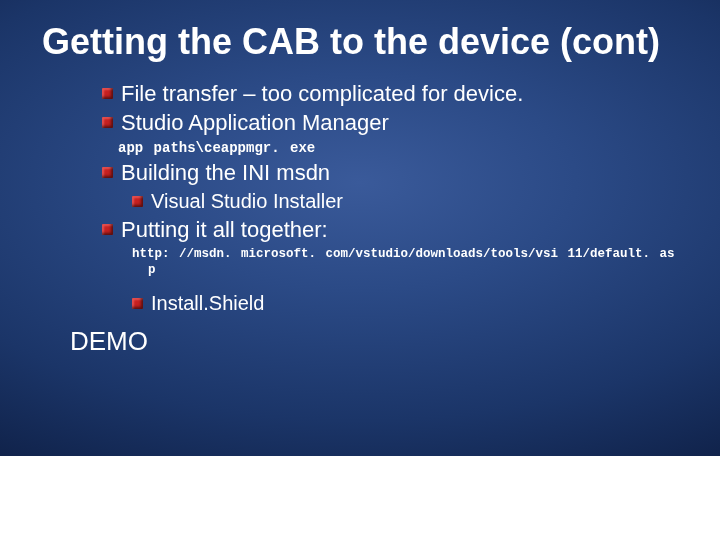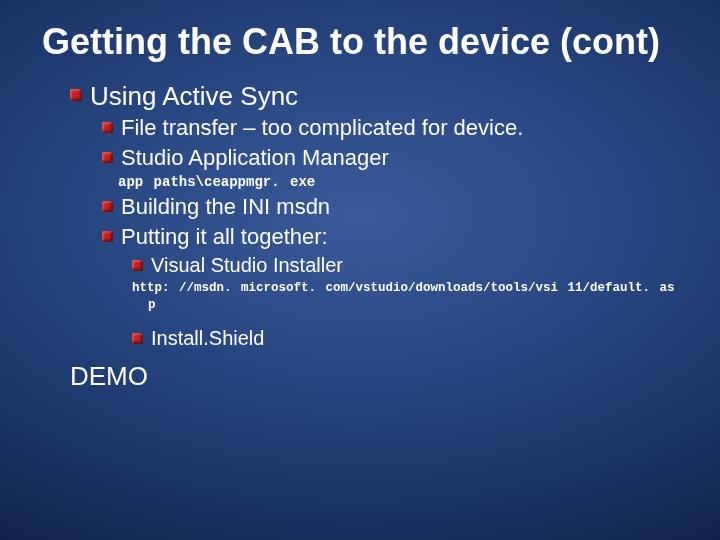--- a/index.html
+++ b/index.html
@@ -5,21 +5,21 @@
   html, body {
     margin: 0;
     padding: 0;
     width: 720px;
     height: 540px;
     overflow: hidden;
     font-family: Arial, Helvetica, sans-serif;
   }
   .slide {
     width: 720px;
-    height: 540px;
+    height: 456px;
     background: radial-gradient(ellipse 120% 95% at 50% 40%,
       #3a5a9a 0%,
       #2b4a86 25%,
       #1b3568 55%,
       #0e1f45 80%,
       #071230 100%);
     color: #ffffff;
     box-sizing: border-box;
     padding: 22px 42px 22px 42px;
     position: relative;
@@ -104,52 +104,48 @@
     flex: 1 1 auto;
   }
 </style>
 </head>
 <body>
 
 <div class="slide">
 
   <div class="title">Getting the CAB to the device (cont)</div>
 
-  <div class="row lvl1">
-    <span class="bullet"></span>
-    <span class="txt">Using Active Sync</span>
-  </div>
 
   <div class="row lvl2">
     <span class="bullet"></span>
     <span class="txt">File transfer – too complicated for device.</span>
   </div>
 
   <div class="row lvl2">
     <span class="bullet"></span>
     <span class="txt">Studio Application Manager</span>
   </div>
 
   <div class="mono1">
     <span class="wrap">app paths\ceappmgr. exe</span>
   </div>
 
   <div class="row lvl2">
     <span class="bullet"></span>
     <span class="txt">Building the INI msdn</span>
   </div>
 
+  <div class="row lvl3">
+    <span class="bullet"></span>
+    <span class="txt">Visual Studio Installer</span>
+  </div>
+
   <div class="row lvl2">
     <span class="bullet"></span>
     <span class="txt">Putting it all together:</span>
-  </div>
-
-  <div class="row lvl3">
-    <span class="bullet"></span>
-    <span class="txt">Visual Studio Installer</span>
   </div>
 
   <div class="mono2">
     <span>http: //msdn. microsoft. com/vstudio/downloads/tools/vsi 11/default. as</span>
     <span class="wrap">p</span>
   </div>
 
   <div class="row lvl3">
     <span class="bullet"></span>
     <span class="txt">Install.Shield</span>

